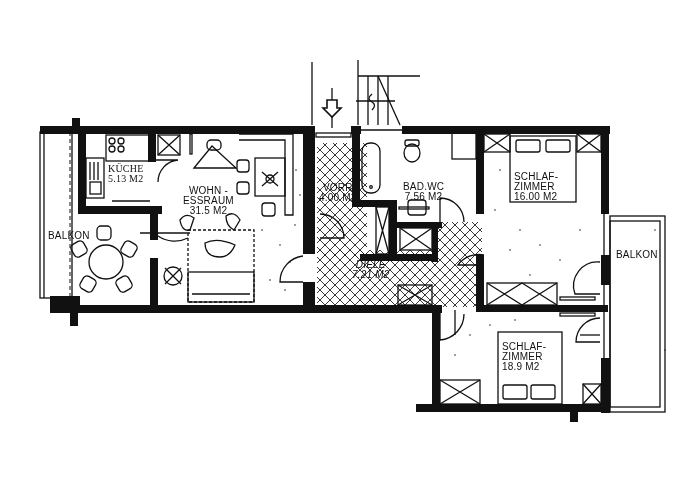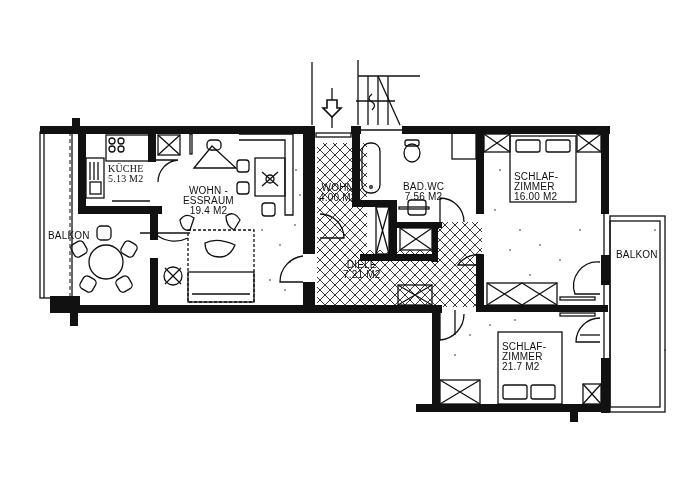--- a/index.html
+++ b/index.html
@@ -226,42 +226,42 @@
   </g>
 </svg>
 
 <div class="label" style="left:108px; top:164px;font-family:Liberation Serif, serif;">
   <span>KÜCHE</span>
   <span>5.13 M2</span>
 </div>
 <div class="label" style="left:183px; top:186px;">
   <span>WOHN -</span>
   <span>ESSRAUM</span>
-  <span>19.4 M2</span>
+  <span>31.5 M2</span>
 </div>
 <div class="label" style="left:48px; top:231px;">
   <span>BALKON</span>
 </div>
 <div class="label" style="left:319px; top:183px;">
-  <span>WOHN</span>
+  <span>VORR</span>
   <span>4.00 M2</span>
 </div>
 <div class="label" style="left:403px; top:182px;">
   <span>BAD.WC</span>
   <span>7.56 M2</span>
 </div>
-<div class="label" style="left:343px; top:260px;">
+<div class="label" style="left:352px; top:260px;font-style:italic;">
   <span>DIELE</span>
   <span>7.21 M2</span>
 </div>
 <div class="label" style="left:514px; top:172px; text-align:left;">
   <span>SCHLAF-</span>
   <span>ZIMMER</span>
   <span>16.00 M2</span>
 </div>
 <div class="label" style="left:502px; top:342px; text-align:left;">
   <span>SCHLAF-</span>
   <span>ZIMMER</span>
-  <span>21.7 M2</span>
+  <span>18.9 M2</span>
 </div>
 <div class="label" style="left:616px; top:250px;">
   <span>BALKON</span>
 </div>
 
 </body></html>

